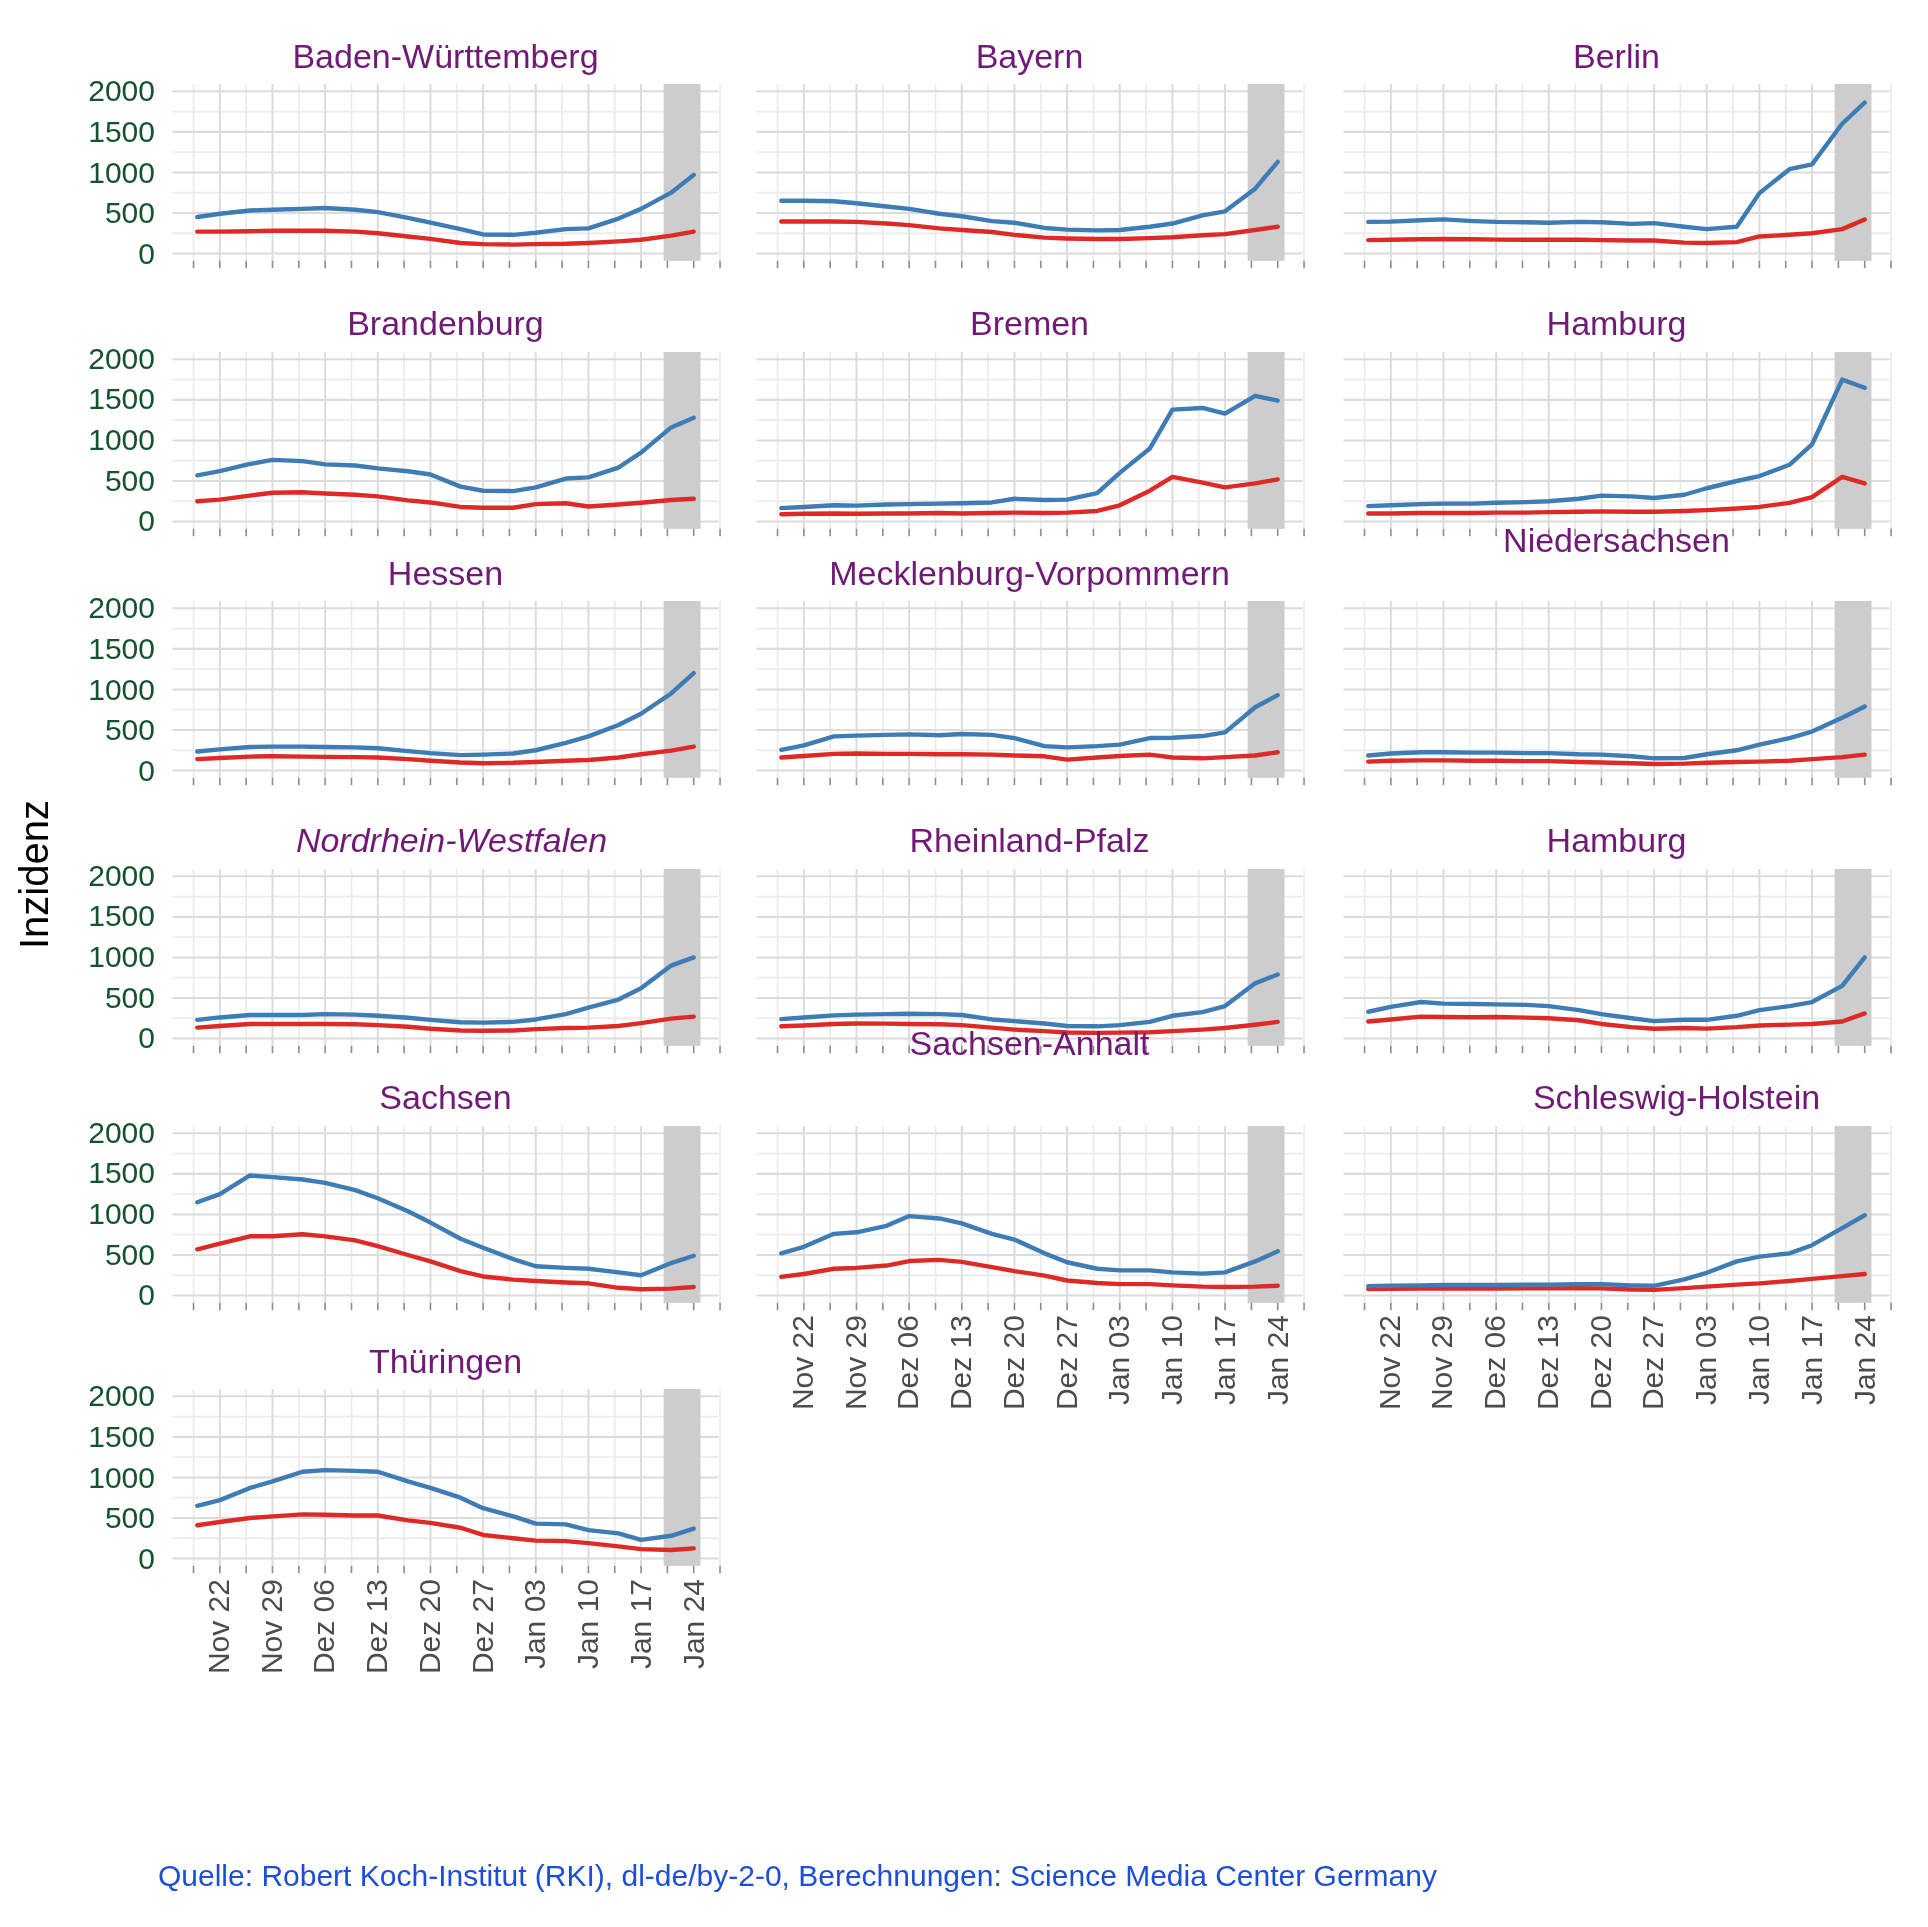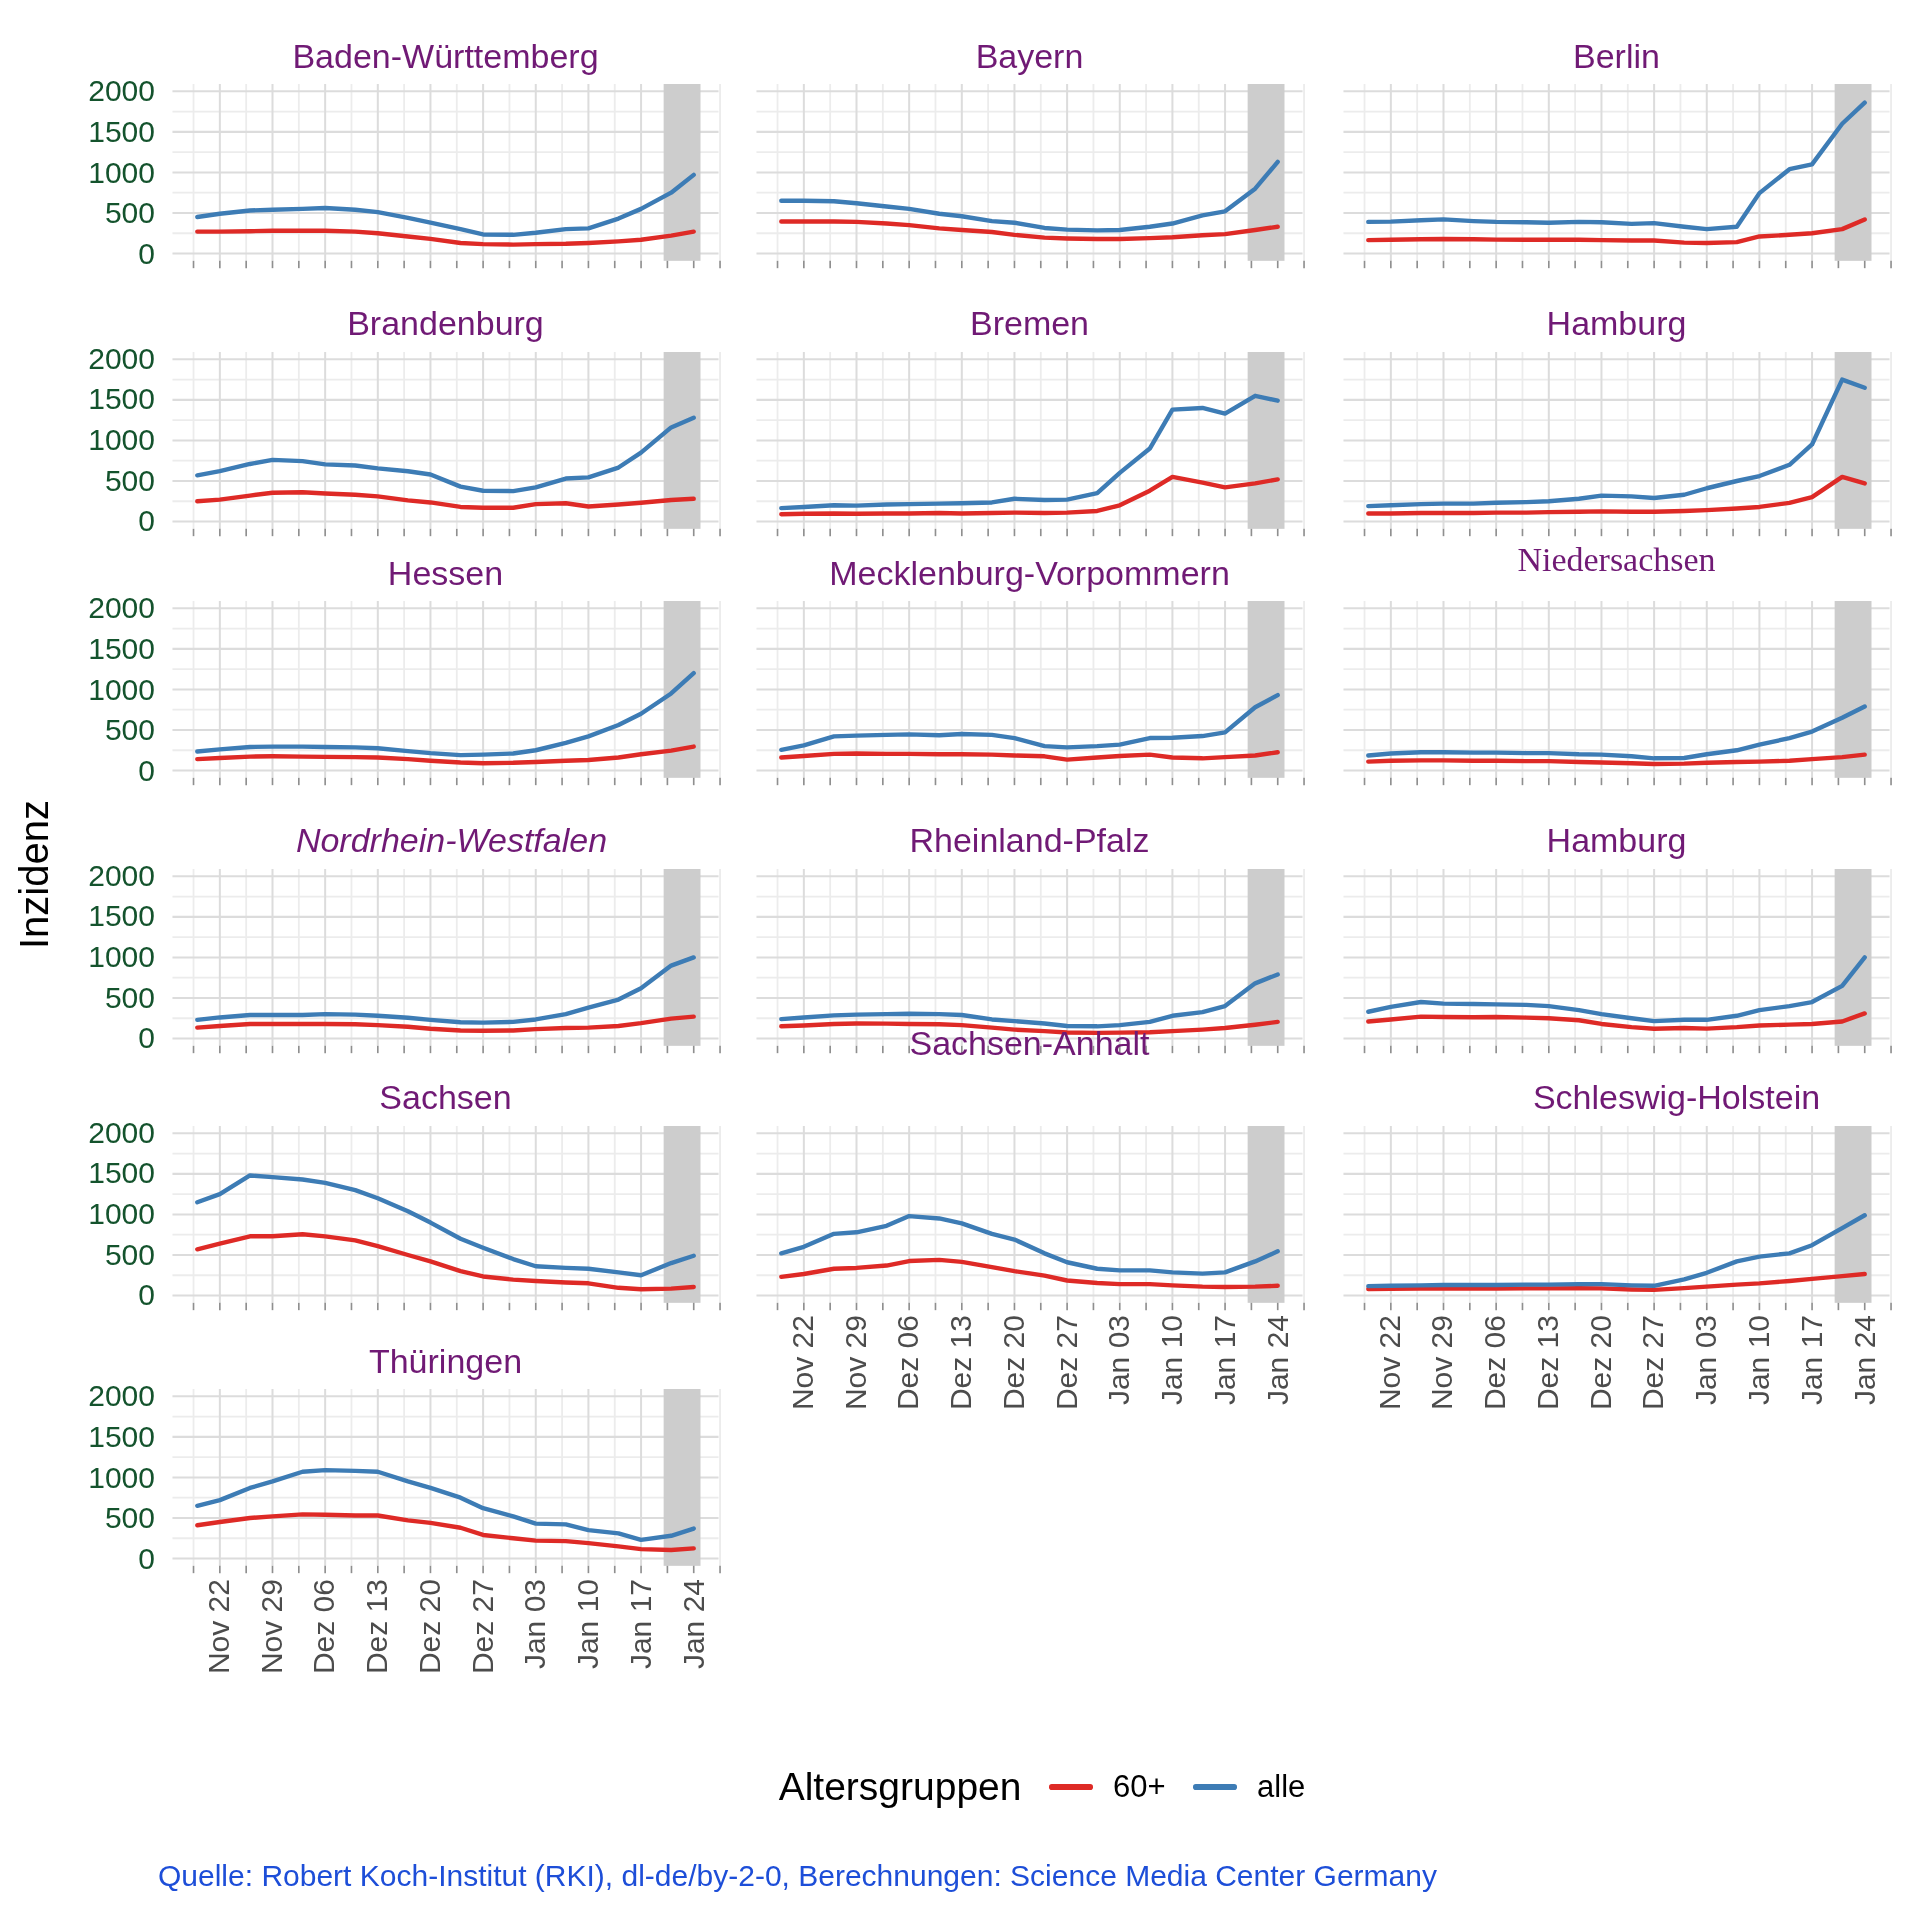--- a/index.html
+++ b/index.html
@@ -579,21 +579,21 @@
           <line x1="453.9779614325069" x2="453.9779614325069" y1="193" y2="201" stroke="#8f8f8f" stroke-width="1.8"></line>
           <line x1="482.71074380165294" x2="482.71074380165294" y1="193" y2="201" stroke="#8f8f8f" stroke-width="1.8"></line>
           <line x1="511.4435261707989" x2="511.4435261707989" y1="193" y2="201" stroke="#8f8f8f" stroke-width="1.8"></line>
           <line x1="540.1763085399449" x2="540.1763085399449" y1="193" y2="201" stroke="#8f8f8f" stroke-width="1.8"></line>
           <line x1="568.909090909091" x2="568.909090909091" y1="193" y2="201" stroke="#8f8f8f" stroke-width="1.8"></line>
           <line x1="597.641873278237" x2="597.641873278237" y1="193" y2="201" stroke="#8f8f8f" stroke-width="1.8"></line>
         </g>
         <polyline points="27.1,170.8 51.7,169.1 84.6,166.9 109.2,166.4 142.0,166.9 166.7,166.9 199.5,167.3 224.1,167.3 257.0,167.7 281.6,168.6 314.4,169.5 339.0,173.1 371.9,170.8 396.5,169.1 429.3,167.7 454.0,170.8 486.8,171.7 511.4,170.4 544.3,168.6 568.9,165.1" fill="none" stroke="#de2a26" stroke-width="4.8" stroke-linejoin="round" stroke-linecap="round"></polyline>
         <polyline points="27.1,162.4 51.7,157.6 84.6,147.8 109.2,146.9 142.0,146.1 166.7,145.6 199.5,146.5 224.1,145.2 257.0,146.1 281.6,149.6 314.4,158.4 339.0,159.8 371.9,158.4 396.5,156.7 429.3,149.6 454.0,149.2 486.8,147.4 511.4,143.4 544.3,116.0 568.9,102.7" fill="none" stroke="#3d7cb5" stroke-width="4.8" stroke-linejoin="round" stroke-linecap="round"></polyline>
       </svg>
-      <div class="facet-title" style="left: 1343px; top: 541px; width: 547px; font-family: Liberation Serif, serif;">Niedersachsen</div>
+      <div class="facet-title" style="left: 1343px; top: 521px; width: 547px;">Niedersachsen</div>
       <svg width="547" height="186" viewBox="0 0 596 203" class="facet-svg" style="left: 1343px; top: 601px;">
         <g>
           <line x1="0" x2="596" y1="162.875" y2="162.875" stroke="#ececec" stroke-width="2"></line>
           <line x1="0" x2="596" y1="118.625" y2="118.625" stroke="#ececec" stroke-width="2"></line>
           <line x1="0" x2="596" y1="74.375" y2="74.375" stroke="#ececec" stroke-width="2"></line>
           <line x1="0" x2="596" y1="30.125" y2="30.125" stroke="#ececec" stroke-width="2"></line>
           <line x1="22.986225895316807" x2="22.986225895316807" y1="0" y2="193" stroke="#ececec" stroke-width="2"></line>
           <line x1="80.45179063360882" x2="80.45179063360882" y1="0" y2="193" stroke="#ececec" stroke-width="2"></line>
           <line x1="137.91735537190084" x2="137.91735537190084" y1="0" y2="193" stroke="#ececec" stroke-width="2"></line>
           <line x1="195.38292011019286" x2="195.38292011019286" y1="0" y2="193" stroke="#ececec" stroke-width="2"></line>
@@ -1129,26 +1129,15 @@
       <div class="xtick-label" style="left: 255px; top: 1579px;">Nov 29</div>
       <div class="xtick-label" style="left: 307px; top: 1579px;">Dez 06</div>
       <div class="xtick-label" style="left: 360px; top: 1579px;">Dez 13</div>
       <div class="xtick-label" style="left: 413px; top: 1579px;">Dez 20</div>
       <div class="xtick-label" style="left: 466px; top: 1579px;">Dez 27</div>
       <div class="xtick-label" style="left: 518px; top: 1579px;">Jan 03</div>
       <div class="xtick-label" style="left: 571px; top: 1579px;">Jan 10</div>
       <div class="xtick-label" style="left: 624px; top: 1579px;">Jan 17</div>
       <div class="xtick-label" style="left: 677px; top: 1579px;">Jan 24</div>
     </div>
-  <div id="legend">
-    <span class="legend-title">Altersgruppen</span>
-  <span class="legend-item">
-        <span class="swatch" style="background: rgb(222, 42, 38);"></span>
-        <span>60+</span>
-      </span>
-      <span class="legend-item">
-        <span class="swatch" style="background: rgb(61, 124, 181);"></span>
-        <span>alle</span>
-      </span>
-    </div>
   <div id="caption">Quelle: Robert Koch-Institut (RKI), dl-de/by-2-0, Berechnungen: Science Media Center Germany</div>
 </div>
 
 
 </body></html>

